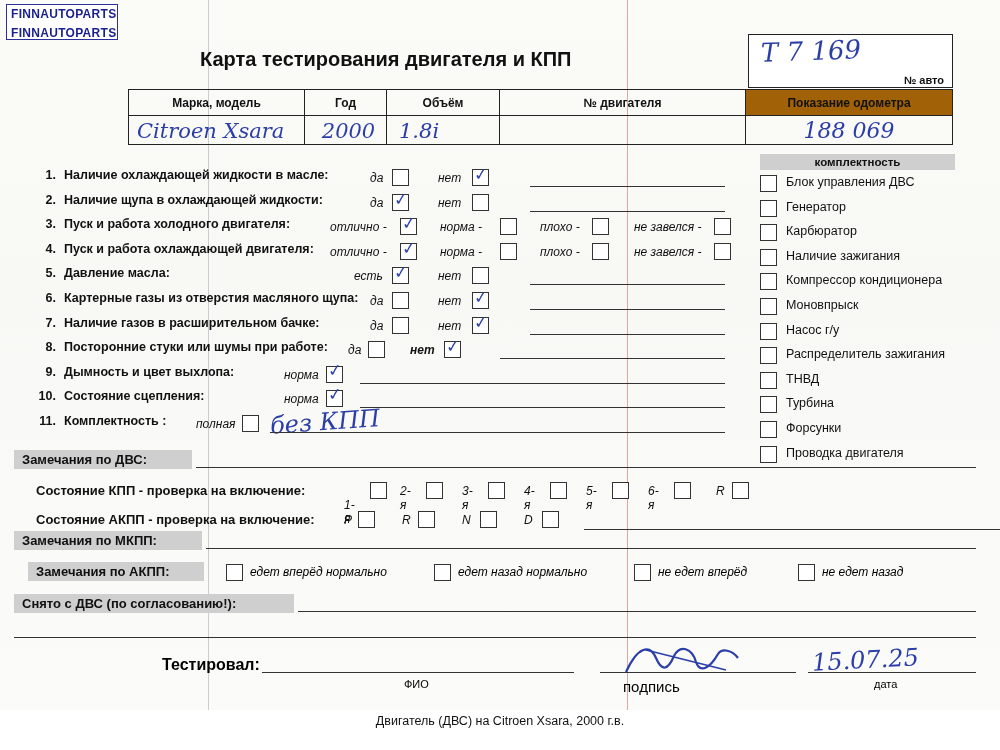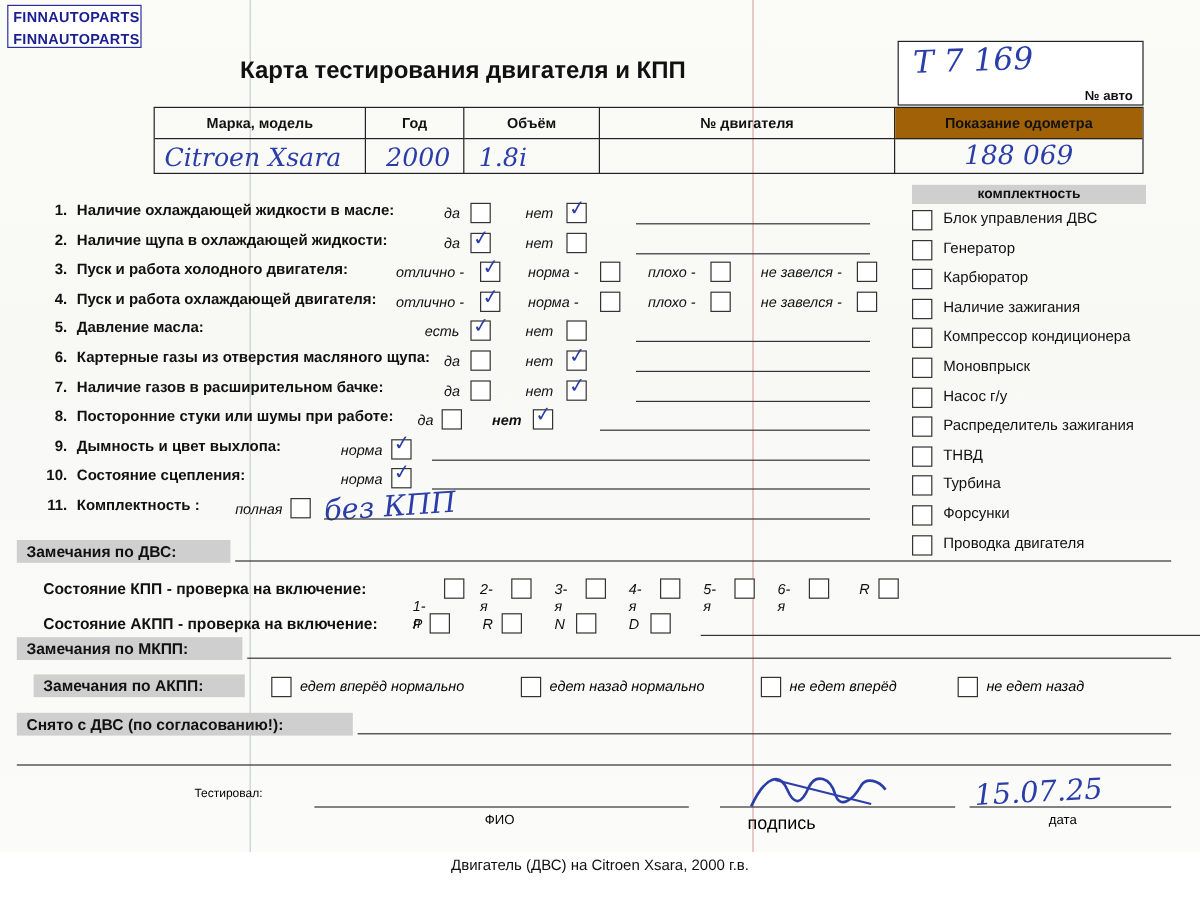--- a/index.html
+++ b/index.html
@@ -384,21 +384,21 @@
     <span class="box" style="left:408px;top:2px;"></span>
     <span class="small-it" style="position:absolute;left:432px;top:3px;white-space:nowrap;">не едет вперёд</span>
     <span class="box" style="left:572px;top:2px;"></span>
     <span class="small-it" style="position:absolute;left:596px;top:3px;white-space:nowrap;">не едет назад</span>
   </div>
 
   <div class="graybar" style="left:14px;top:594px;width:280px;height:19px;">Снято с ДВС (по согласованию!):</div>
   <div class="uline" style="left:298px;top:611px;width:678px;"></div>
   <div class="uline" style="left:14px;top:637px;width:962px;"></div>
 
-  <div style="position:absolute;left:162px;top:656px;font-size:10px;font-weight:normal;text-align:right;">Тестировал:</div>
+  <div style="position:absolute;left:162px;top:656px;font-size:16px;font-weight:bold;text-align:right;">Тестировал:</div>
   <div class="uline" style="left:262px;top:672px;width:312px;"></div>
   <div style="position:absolute;left:404px;top:678px;font-size:11px;">ФИО</div>
 
   <div class="uline" style="left:600px;top:672px;width:196px;"></div>
   <div style="position:absolute;left:623px;top:678px;font-size:15px;">подпись</div>
   <svg class="sig" style="left:622px;top:640px;" width="120" height="40" viewBox="0 0 120 40">
     <path d="M4 32 C16 6, 28 4, 34 18 C40 32, 46 30, 52 16 C58 4, 70 8, 74 22 C78 34, 88 28, 96 14 C100 8, 110 10, 116 18" stroke="#2b3ea8" stroke-width="2.2" fill="none"></path>
     <path d="M24 10 L104 30" stroke="#2b3ea8" stroke-width="1.6" fill="none"></path>
   </svg>
 

